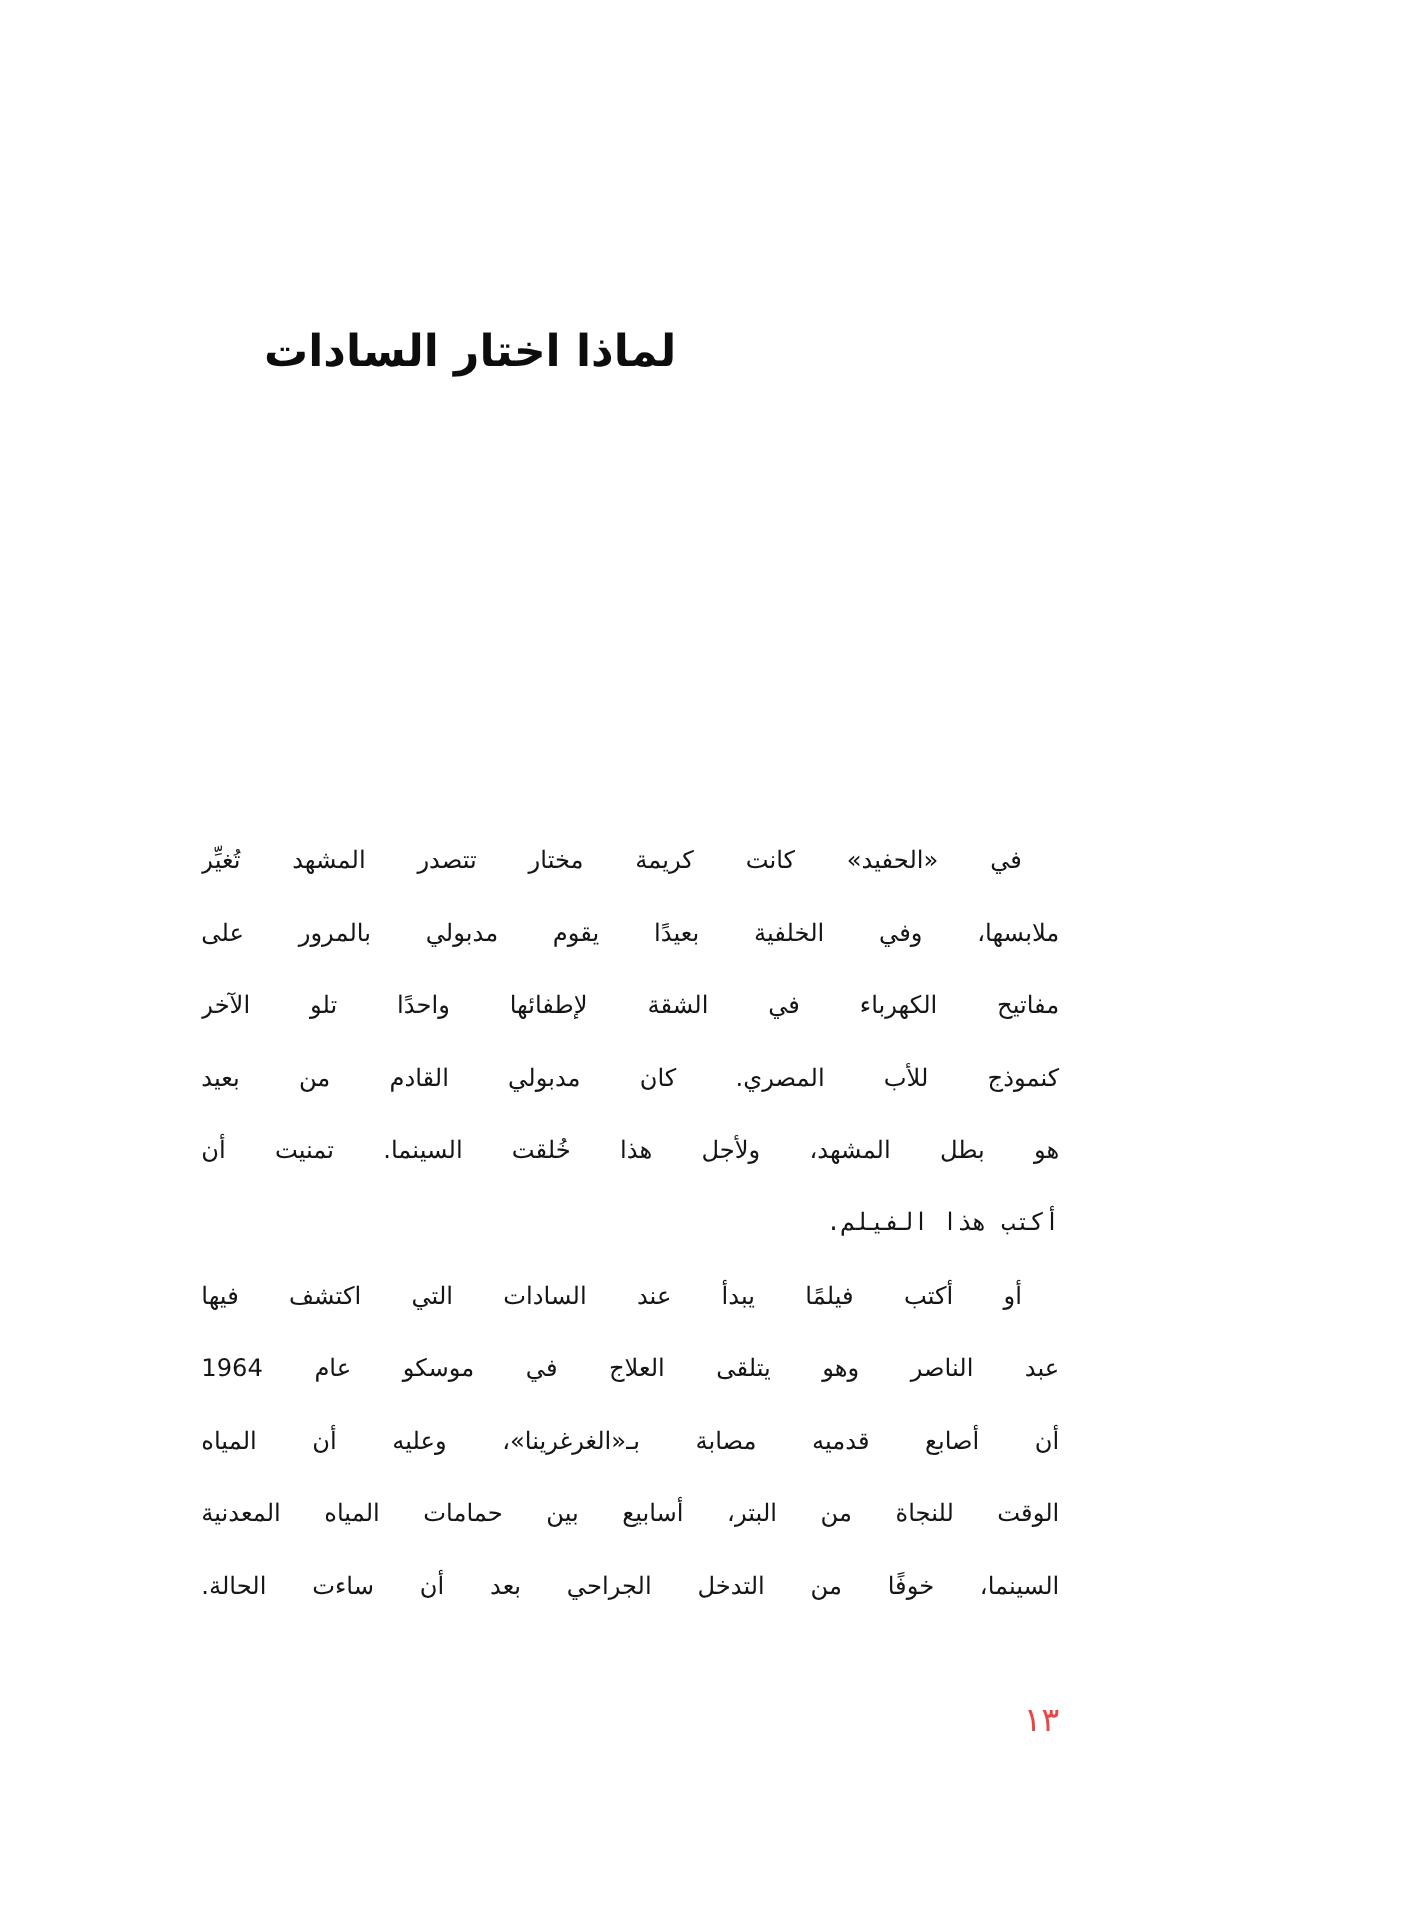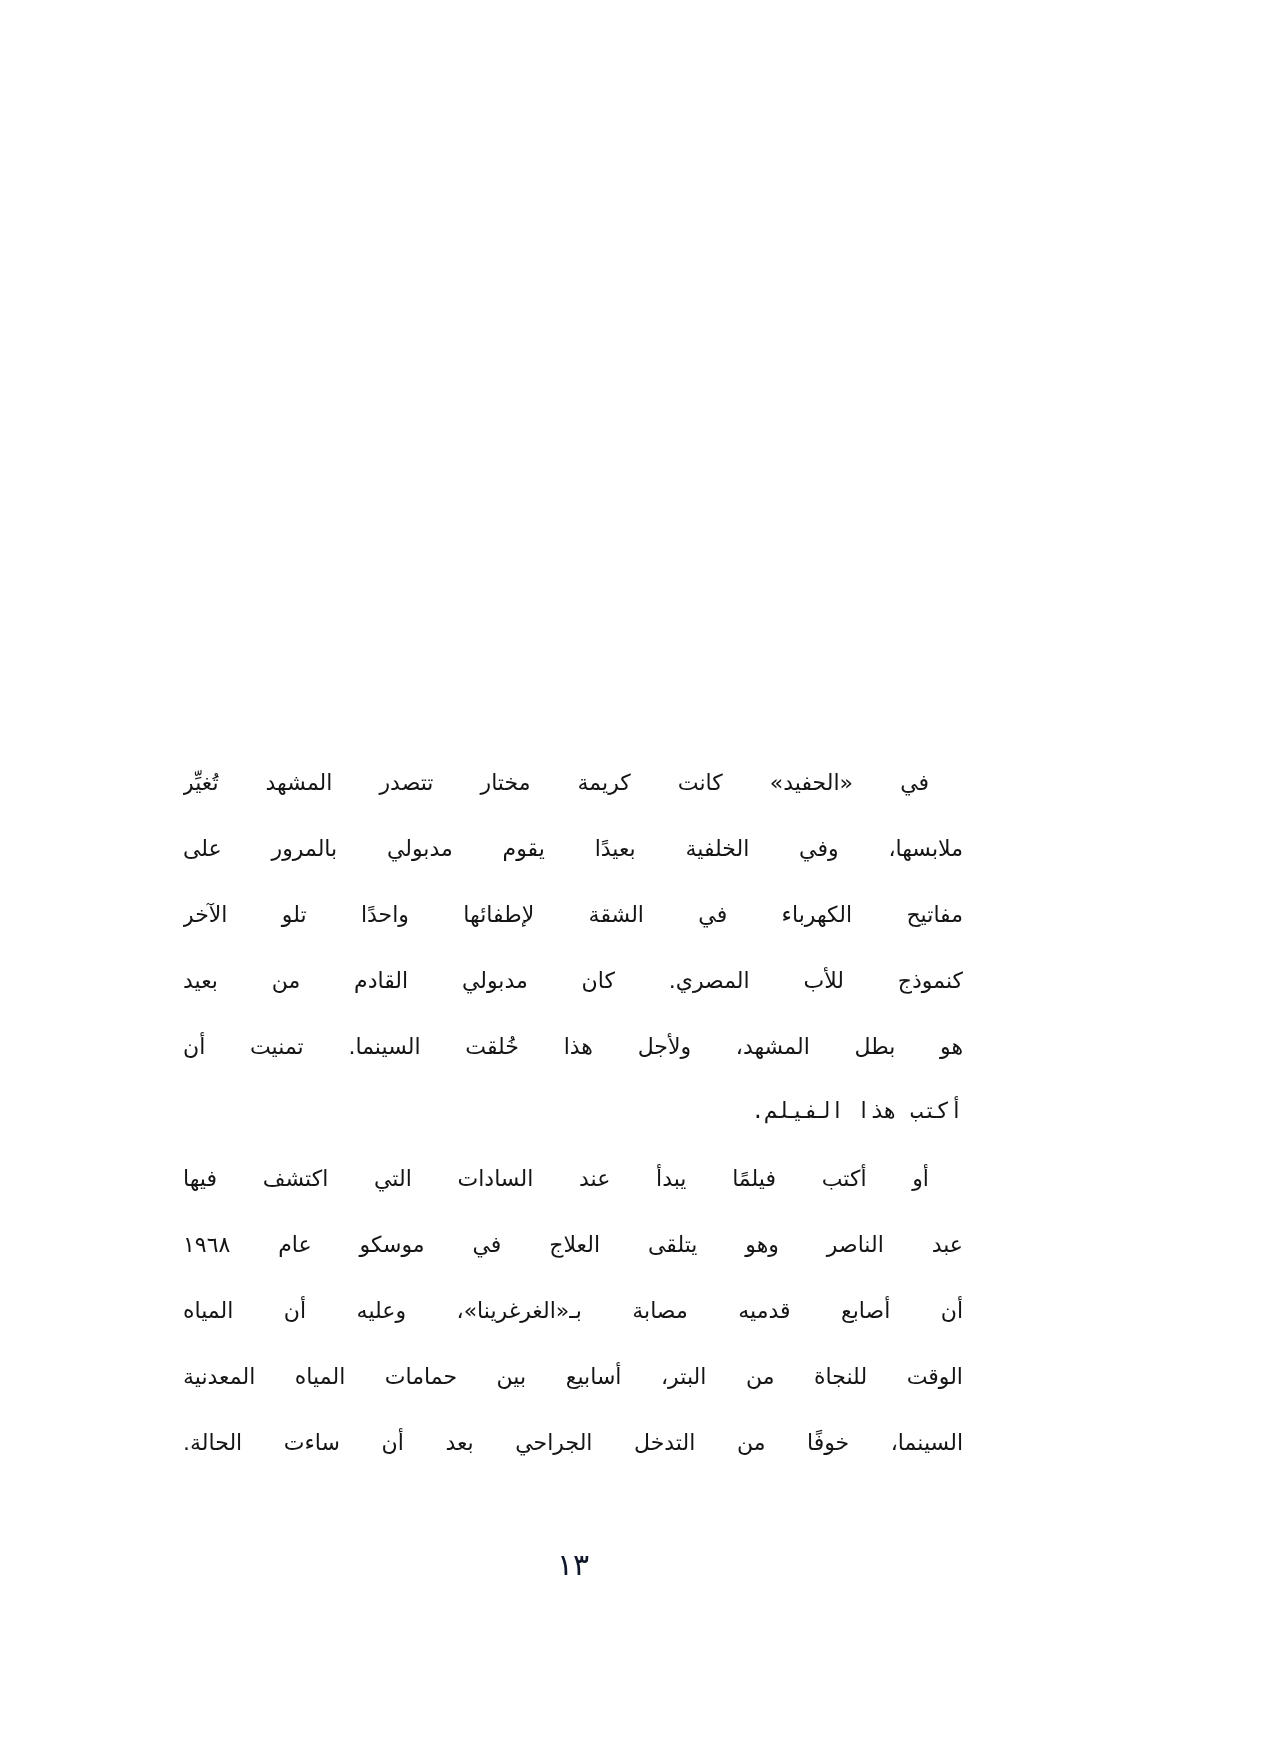--- a/index.html
+++ b/index.html
@@ -58,45 +58,45 @@
     font-family: Liberation Mono, monospace;
   }
 
   
   .page-number {
     position: absolute;
     left: 183px;
     top: 1545px;
     width: 780px;
     direction: rtl;
-    text-align: center;
     font-size: 30px;
     line-height: 40px;
-    color: #0f172a;
+    color: #ef4444;
   }
 </style>
 </head>
 <body>
 
 <div class="page">
 
   <header class="heading" dir="rtl" lang="ar">
+    <span class="heading-line">لماذا اختار السادات</span>
   </header>
 
   <main class="body-text" dir="rtl" lang="ar">
 
     <div class="line indent">في «الحفيد» كانت كريمة مختار تتصدر المشهد تُغيِّر</div>
     <div class="line">ملابسها، وفي الخلفية بعيدًا يقوم مدبولي بالمرور على</div>
     <div class="line">مفاتيح الكهرباء في الشقة لإطفائها واحدًا تلو الآخر</div>
     <div class="line">كنموذج للأب المصري. كان مدبولي القادم من بعيد</div>
     <div class="line">هو بطل المشهد، ولأجل هذا خُلقت السينما. تمنيت أن</div>
     <div class="line para-end">أكتب هذا الفيلم.</div>
 
     <div class="line indent">أو أكتب فيلمًا يبدأ عند السادات التي اكتشف فيها</div>
-    <div class="line">عبد الناصر وهو يتلقى العلاج في موسكو عام ١٩٦٨</div>
+    <div class="line">عبد الناصر وهو يتلقى العلاج في موسكو عام 1964</div>
     <div class="line">أن أصابع قدميه مصابة بـ«الغرغرينا»، وعليه أن المياه</div>
     <div class="line">الوقت للنجاة من البتر، أسابيع بين حمامات المياه المعدنية</div>
     <div class="line">السينما، خوفًا من التدخل الجراحي بعد أن ساءت الحالة.</div>
   </main>
 
   <footer class="page-number" dir="rtl">١٣</footer>
 
 </div>
 
 </body></html>

